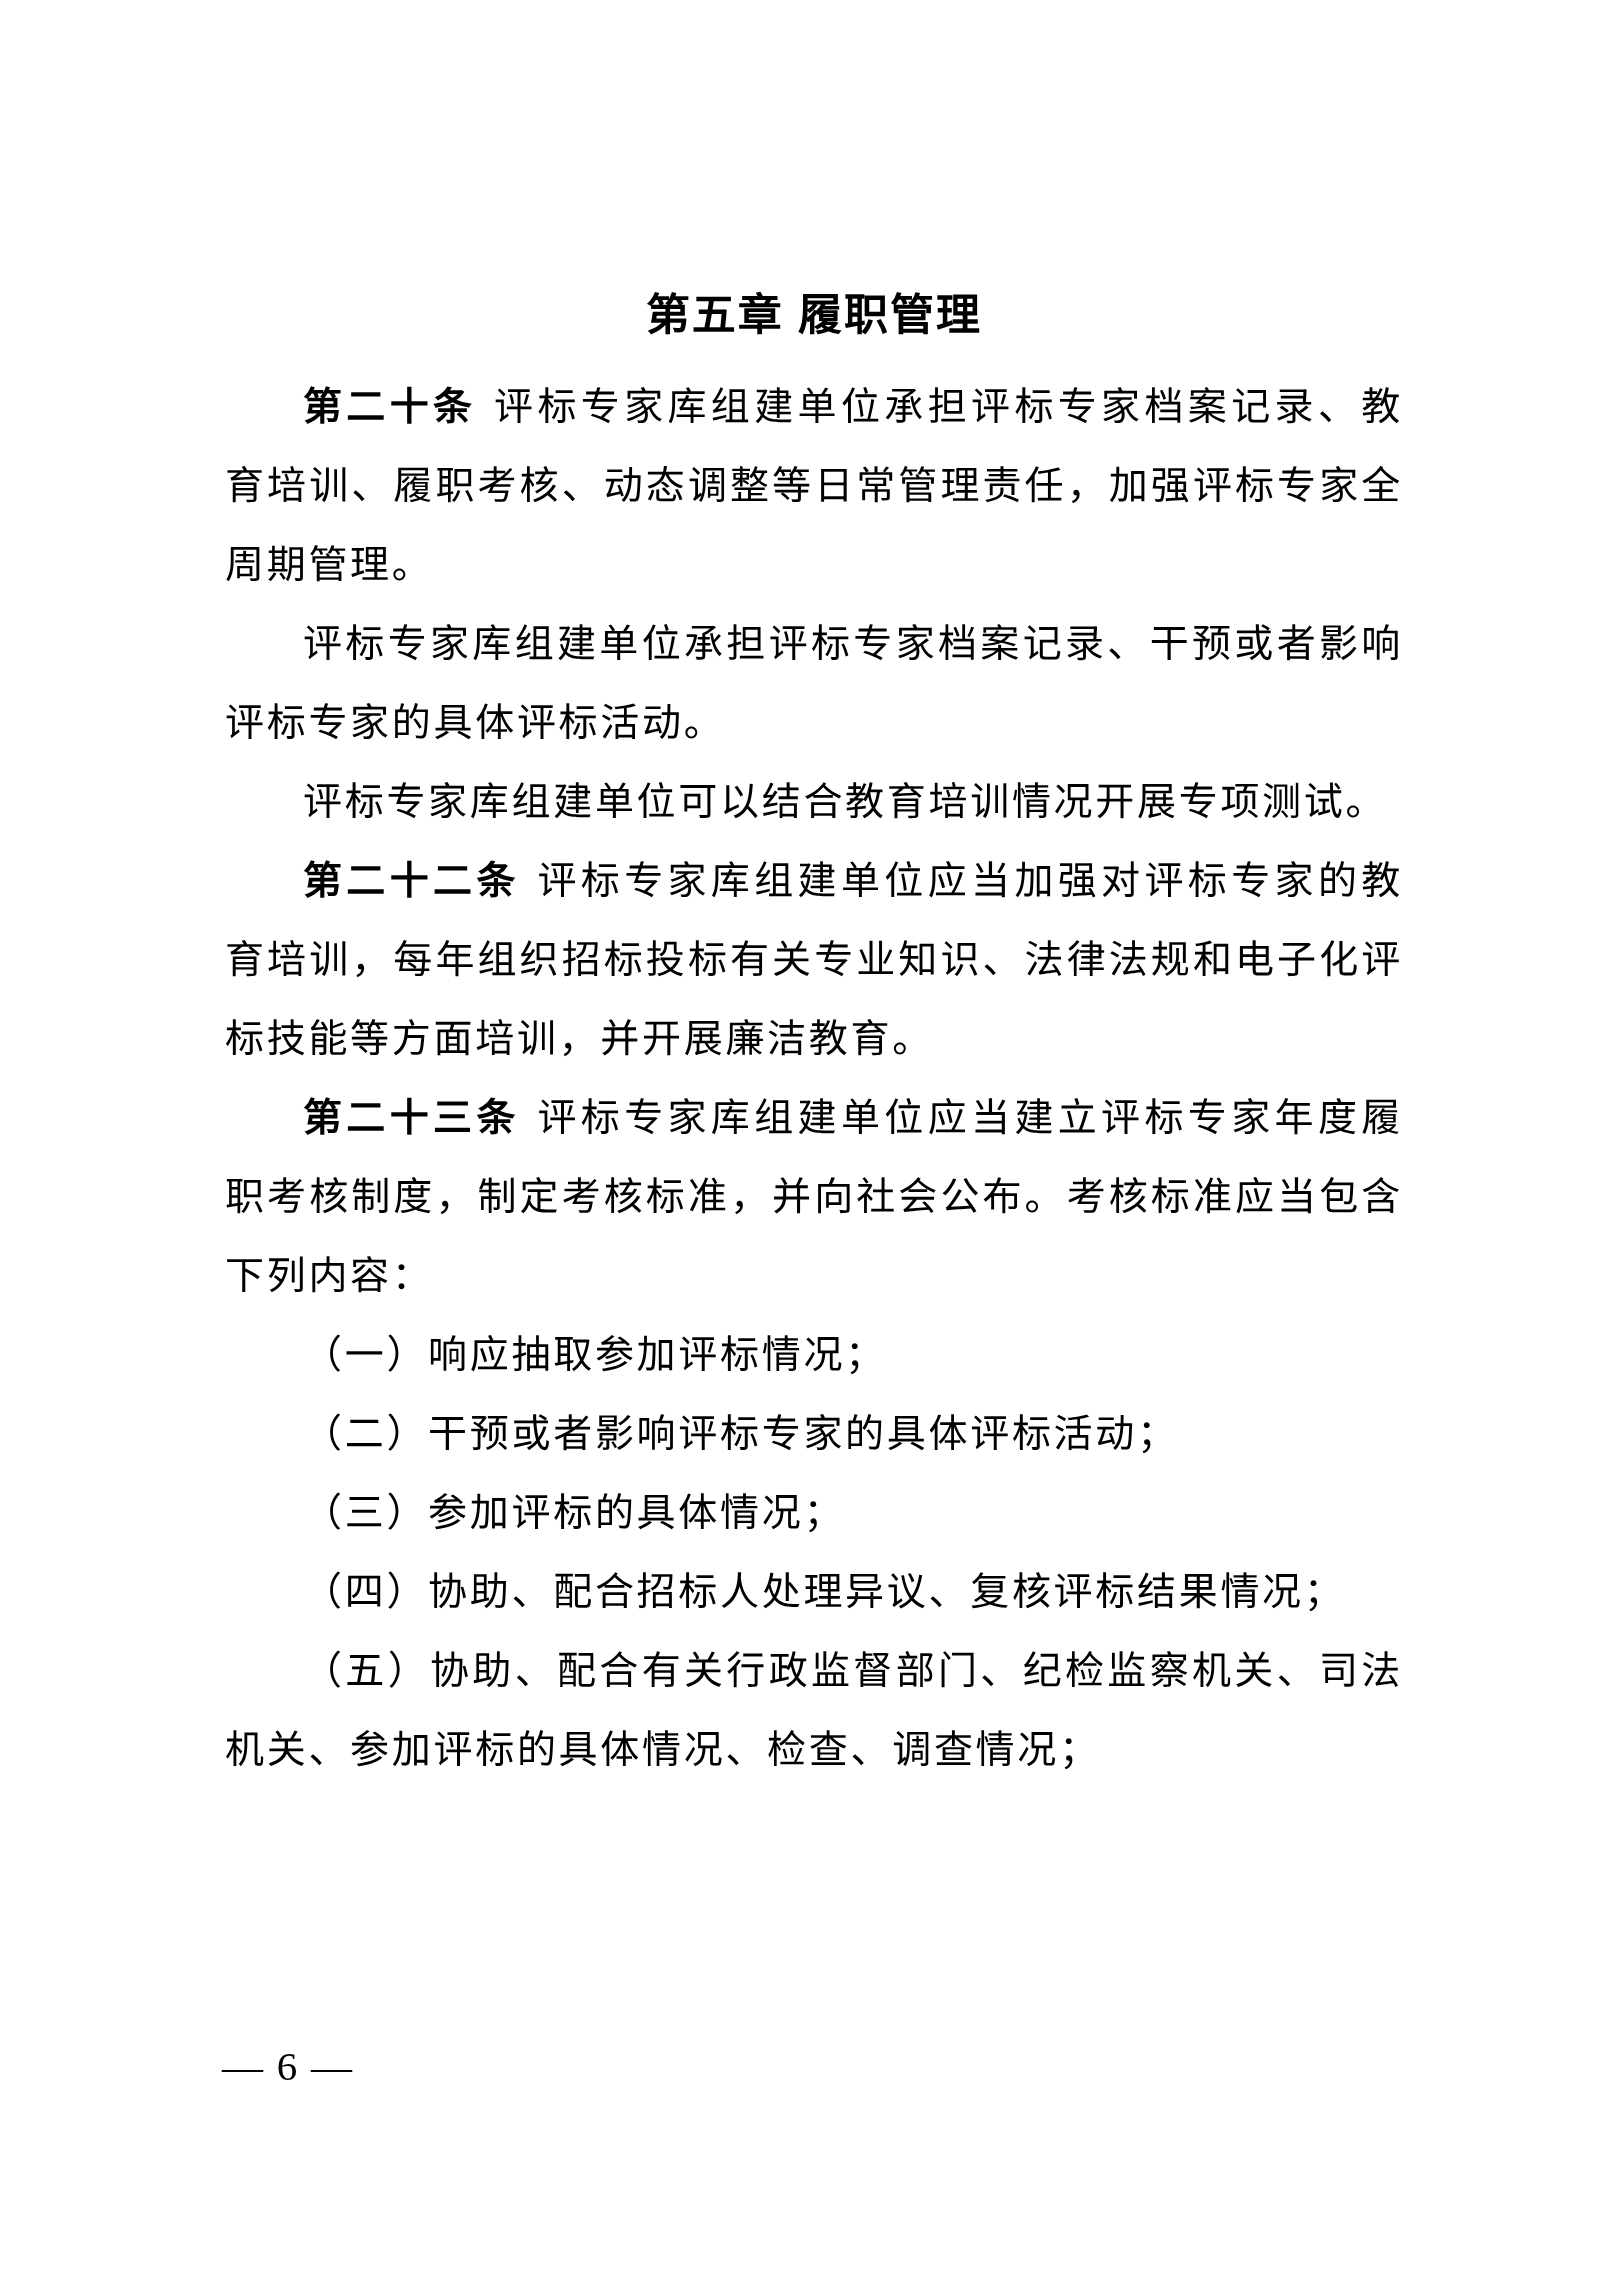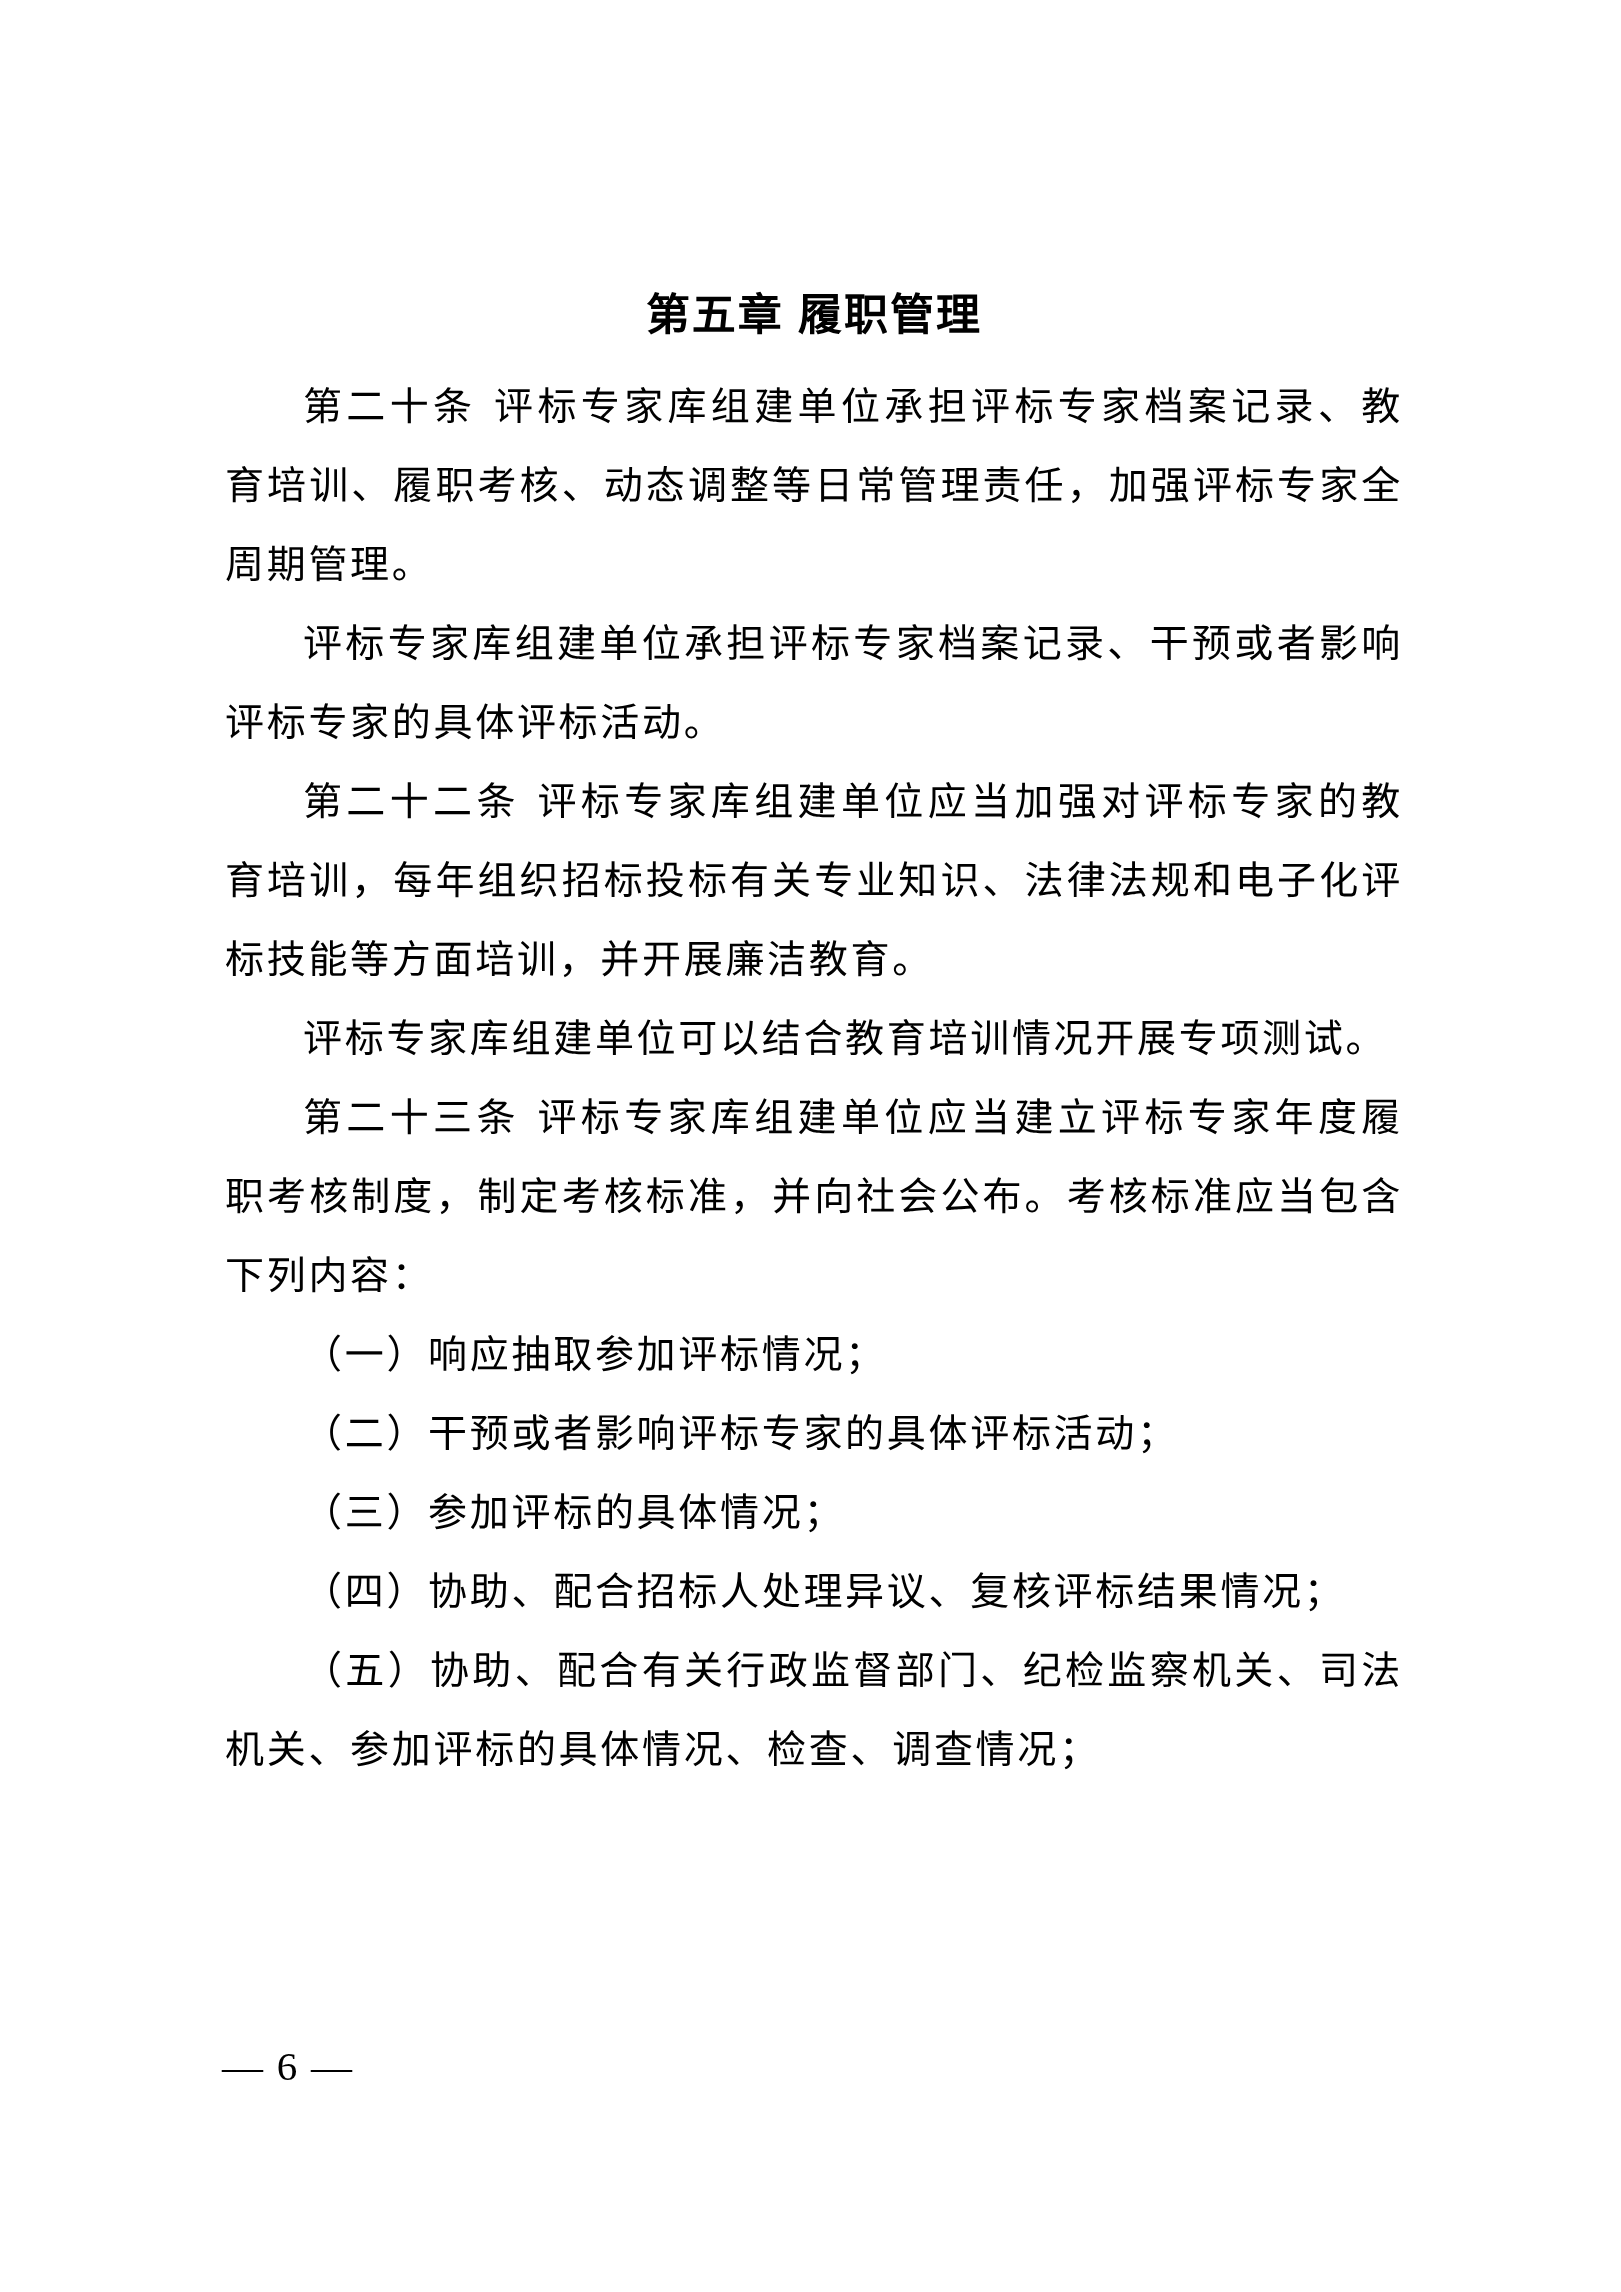--- a/index.html
+++ b/index.html
@@ -42,21 +42,21 @@
     margin: 0;
     font-size: 39px;
     line-height: 79px;
     letter-spacing: 2.7px;
     text-align: justify;
     text-indent: 2em;
     font-family: "Liberation Serif", serif;
   }
   .article-label {
     font-family: "Liberation Sans", sans-serif;
-    font-weight: 400;
+    font-weight: 700;
     padding-right: 17.6px;
   }
   .page-footer {
     position: absolute;
     left: 222px;
     top: 2041px;
     font-size: 41px;
     line-height: 51px;
     font-family: "Liberation Serif", serif;
     letter-spacing: 0;
@@ -77,25 +77,25 @@
   <p class="para">
     <b class="article-label">第二十条</b><span class="para-text">评标专家库组建单位承担评标专家档案记录、教育培训、履职考核、动态调整等日常管理责任，加强评标专家全周期管理。</span>
   </p>
 
   <p class="para">
     <span class="para-text">评标专家库组建单位承担评标专家档案记录、干预或者影响评标专家的具体评标活动。</span>
   </p>
 
 
   <p class="para">
-    <b class="article-label">第二十二条</b><span class="para-text">评标专家库组建单位应当加强对评标专家的教育培训，每年组织招标投标有关专业知识、法律法规和电子化评标技能等方面培训，并开展廉洁教育。</span>
+    <span class="para-text">评标专家库组建单位可以结合教育培训情况开展专项测试。</span>
   </p>
 
   <p class="para">
-    <span class="para-text">评标专家库组建单位可以结合教育培训情况开展专项测试。</span>
+    <b class="article-label">第二十二条</b><span class="para-text">评标专家库组建单位应当加强对评标专家的教育培训，每年组织招标投标有关专业知识、法律法规和电子化评标技能等方面培训，并开展廉洁教育。</span>
   </p>
 
   <p class="para">
     <b class="article-label">第二十三条</b><span class="para-text">评标专家库组建单位应当建立评标专家年度履职考核制度，制定考核标准，并向社会公布。考核标准应当包含下列内容：</span>
   </p>
 
   <p class="para">
     <span class="para-text">（一）响应抽取参加评标情况；</span>
   </p>
 

